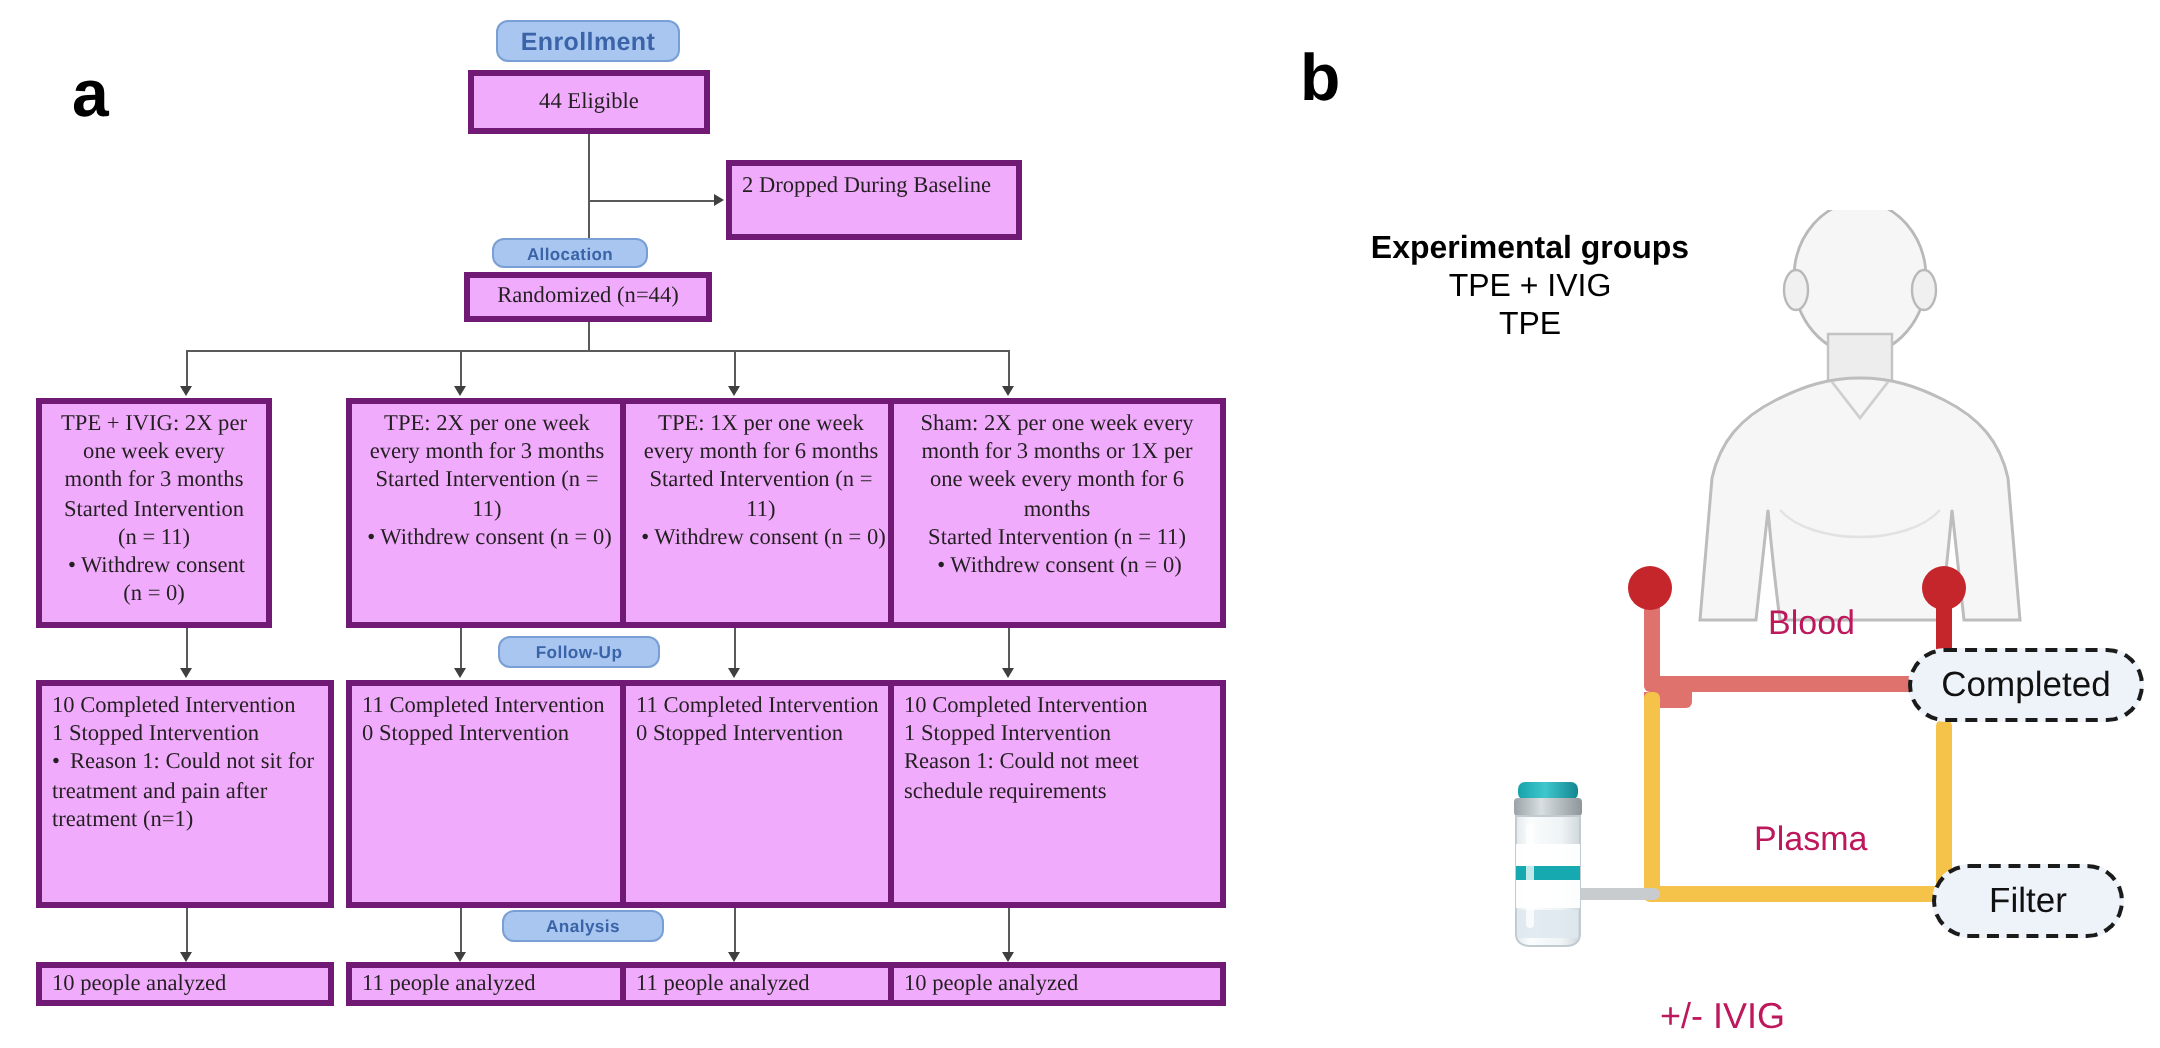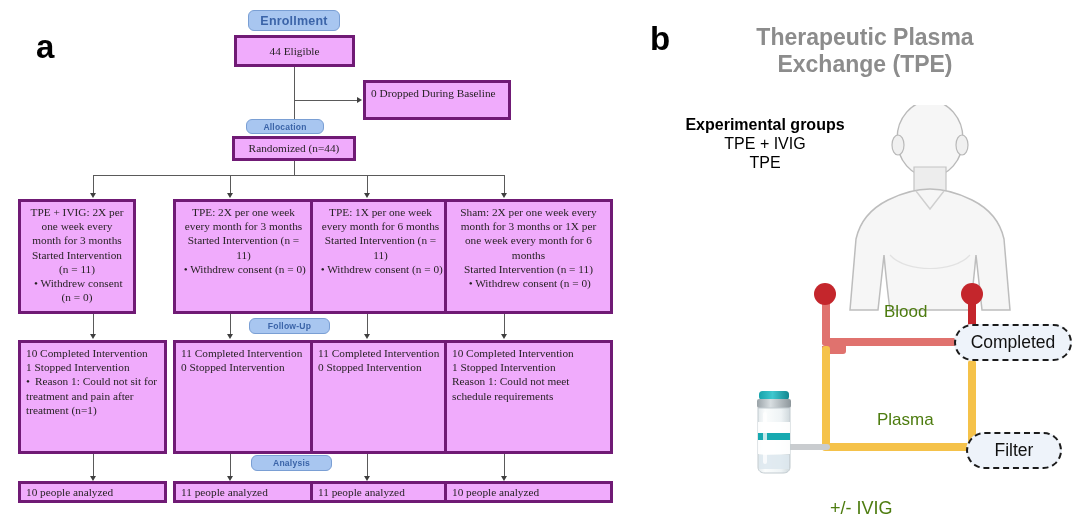--- a/index.html
+++ b/index.html
@@ -106,21 +106,21 @@
     background:#eef3fa;
     border:2.2px dashed #1b1b1b;
     border-radius:22px;
     display:flex;align-items:center;justify-content:center;
     font-size:17.5px;color:#111;
     z-index:5;
   }
   #node-separator{left:954px;top:324px;width:118px;height:37px;}
   #node-filter{left:966px;top:432px;width:96px;height:37px;}
 
-  .flabel{position:absolute;font-size:17px;color:#4d7c0f;}
+  .flabel{position:absolute;font-size:17px;color:#be185d;}
   #label-blood{left:884px;top:302px;}
   #label-plasma{left:877px;top:410px;}
   #label-ivig{left:830px;top:470px;font-size:18px;margin-top:28px;}
 
   .vial{position:absolute;left:746px;top:389px;}
 </style>
 </head>
 <body>
 
 <div class="fig">
@@ -129,21 +129,21 @@
 
   <div class="badge" id="badge-enrollment">Enrollment</div>
 
   <div class="fbox center vcenter" id="box-eligible" style="left:234px;top:35px;width:121px;height:32px;">44 Eligible</div>
 
   <div class="vline" style="left:294px;top:67px;height:52px;"></div>
 
   <div class="hline" style="left:294px;top:100px;width:64px;"></div>
   <div class="arrow-right" style="left:357px;top:96.5px;"></div>
 
-  <div class="fbox left" id="box-dropped" style="left:363px;top:80px;width:148px;height:40px;">0 Dropped During Baseline</div>
+  <div class="fbox left" id="box-dropped" style="left:363px;top:80px;width:148px;height:40px;">2 Dropped During Baseline</div>
 
   <div class="badge" id="badge-allocation">Allocation</div>
 
   <div class="fbox center vcenter" id="box-randomized" style="left:232px;top:136px;width:124px;height:25px;">Randomized (n=44)</div>
 
   <div class="vline" style="left:294px;top:161px;height:14px;"></div>
   <div class="hline" style="left:93px;top:175px;width:411px;"></div>
   <div class="vline" style="left:93px;top:175px;height:20px;"></div>
   <div class="vline" style="left:230px;top:175px;height:20px;"></div>
   <div class="vline" style="left:367px;top:175px;height:20px;"></div>
@@ -215,21 +215,20 @@
 
   <div class="badge" id="badge-analysis">Analysis</div>
 
   <div class="fbox left vcenter" style="left:18px;top:481px;width:149px;height:22px;">10 people analyzed</div>
   <div class="fbox left vcenter" style="left:173px;top:481px;width:141px;height:22px;">11 people analyzed</div>
   <div class="fbox left vcenter" style="left:310px;top:481px;width:141px;height:22px;">11 people analyzed</div>
   <div class="fbox left vcenter" style="left:444px;top:481px;width:169px;height:22px;">10 people analyzed</div>
 
   <div class="panel-letter" id="letter-b">b</div>
 
-  <div id="tpe-title">Therapeutic Plasma Exchange (TPE)</div>
 
   <div id="exp-groups">
     <div class="hd">Experimental groups</div>
     <div>TPE + IVIG</div>
     <div>TPE</div>
   </div>
 
   <svg class="bodysvg" width="200" height="210" viewBox="0 0 200 210">
 
     <ellipse cx="100" cy="34" rx="33" ry="38" fill="#f6f6f6" stroke="#b9b9b9" stroke-width="1.4"></ellipse>

